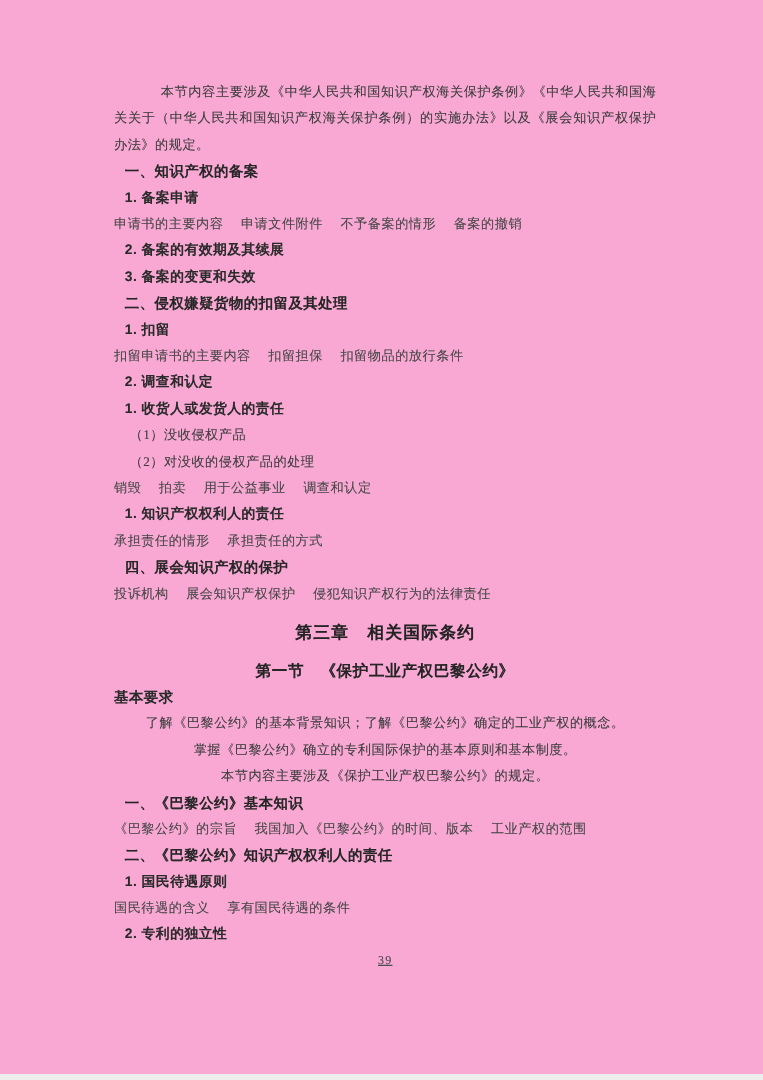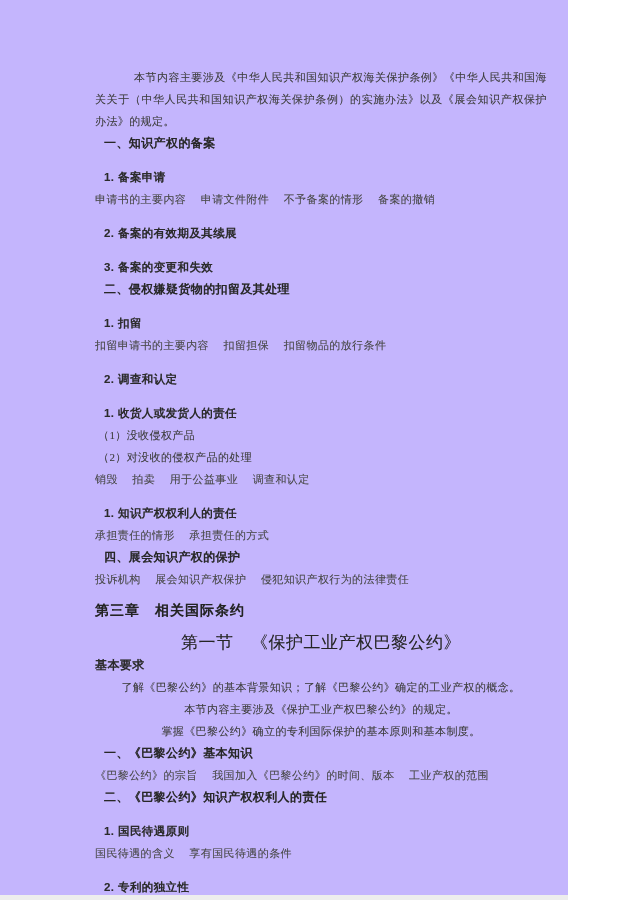--- a/index.html
+++ b/index.html
@@ -2,23 +2,23 @@
 <html><head>
 <meta charset="utf-8">
 <style>
   html, body {
     margin: 0;
     padding: 0;
     background: #ffffff;
   }
   .page {
     position: relative;
-    width: 568px;
+    width: 636px;
     height: 900px;
-    background: #c4b5fd;
+    background: #f9a8d4;
     overflow: hidden;
     box-sizing: border-box;
   }
   .content {
     position: absolute;
     top: 66px;
     left: 95px;
     width: 452px;
     font-family: "Liberation Serif", "DejaVu Serif", serif;
     font-size: 11px;
@@ -45,38 +45,37 @@
     font-size: 12px;
     color: #272727;
     margin-left: 9px;
   }
   .sub {
     font-family: "Liberation Sans", "DejaVu Sans", sans-serif;
     font-weight: bold;
     font-size: 11.5px;
     color: #2b2b2b;
     margin-left: 9px;
-    margin-top: 12px;
   }
   .item {
-    margin-left: 3px;
+    margin-left: 13px;
   }
   .chapter-title {
-    font-family: Liberation Serif, serif;
+    font-family: Liberation Sans, sans-serif;
     font-weight: bold;
     font-size: 14px;
     color: #232323;
-    text-align: left;
+    text-align: center;
     margin-top: 10px;
     letter-spacing: 1px;
   }
   .section-title {
     font-family: "Liberation Sans", "DejaVu Sans", sans-serif;
-    font-weight: normal;
-    font-size: 17px;
+    font-weight: bold;
+    font-size: 13px;
     color: #252525;
     text-align: center;
     margin-top: 10px;
     letter-spacing: 0.5px;
   }
   .breq {
     font-family: "Liberation Sans", "DejaVu Sans", sans-serif;
     font-weight: bold;
     font-size: 12px;
     color: #2b2b2b;
@@ -125,22 +124,22 @@
     <div class="kw">承担责任的情形　 承担责任的方式</div>
 
     <div class="h">四、展会知识产权的保护</div>
     <div class="kw">投诉机构　 展会知识产权保护　 侵犯知识产权行为的法律责任</div>
 
     <div class="chapter-title">第三章　相关国际条约</div>
     <div class="section-title">第一节　《保护工业产权巴黎公约》</div>
 
     <div class="breq">基本要求</div>
     <div class="plain">了解《巴黎公约》的基本背景知识；了解《巴黎公约》确定的工业产权的概念。</div>
+    <div class="plain">掌握《巴黎公约》确立的专利国际保护的基本原则和基本制度。</div>
     <div class="plain">本节内容主要涉及《保护工业产权巴黎公约》的规定。</div>
-    <div class="plain">掌握《巴黎公约》确立的专利国际保护的基本原则和基本制度。</div>
 
     <div class="h">一、《巴黎公约》基本知识</div>
     <div class="kw">《巴黎公约》的宗旨　 我国加入《巴黎公约》的时间、版本　 工业产权的范围</div>
 
     <div class="h">二、《巴黎公约》知识产权权利人的责任</div>
     <div class="sub">1. 国民待遇原则</div>
     <div class="kw">国民待遇的含义　 享有国民待遇的条件</div>
     <div class="sub">2. 专利的独立性</div>
 
     <div class="pageno">39</div>

